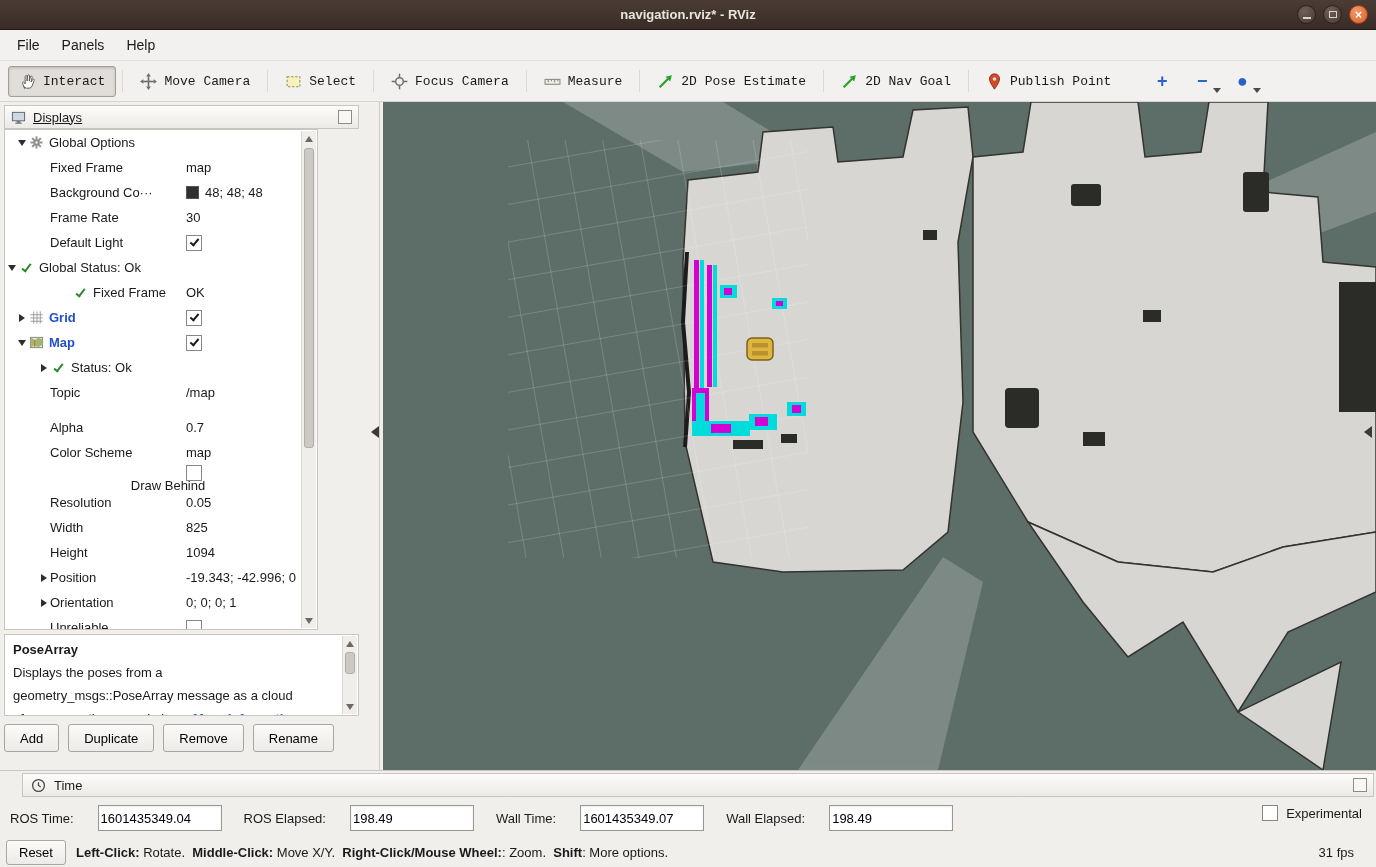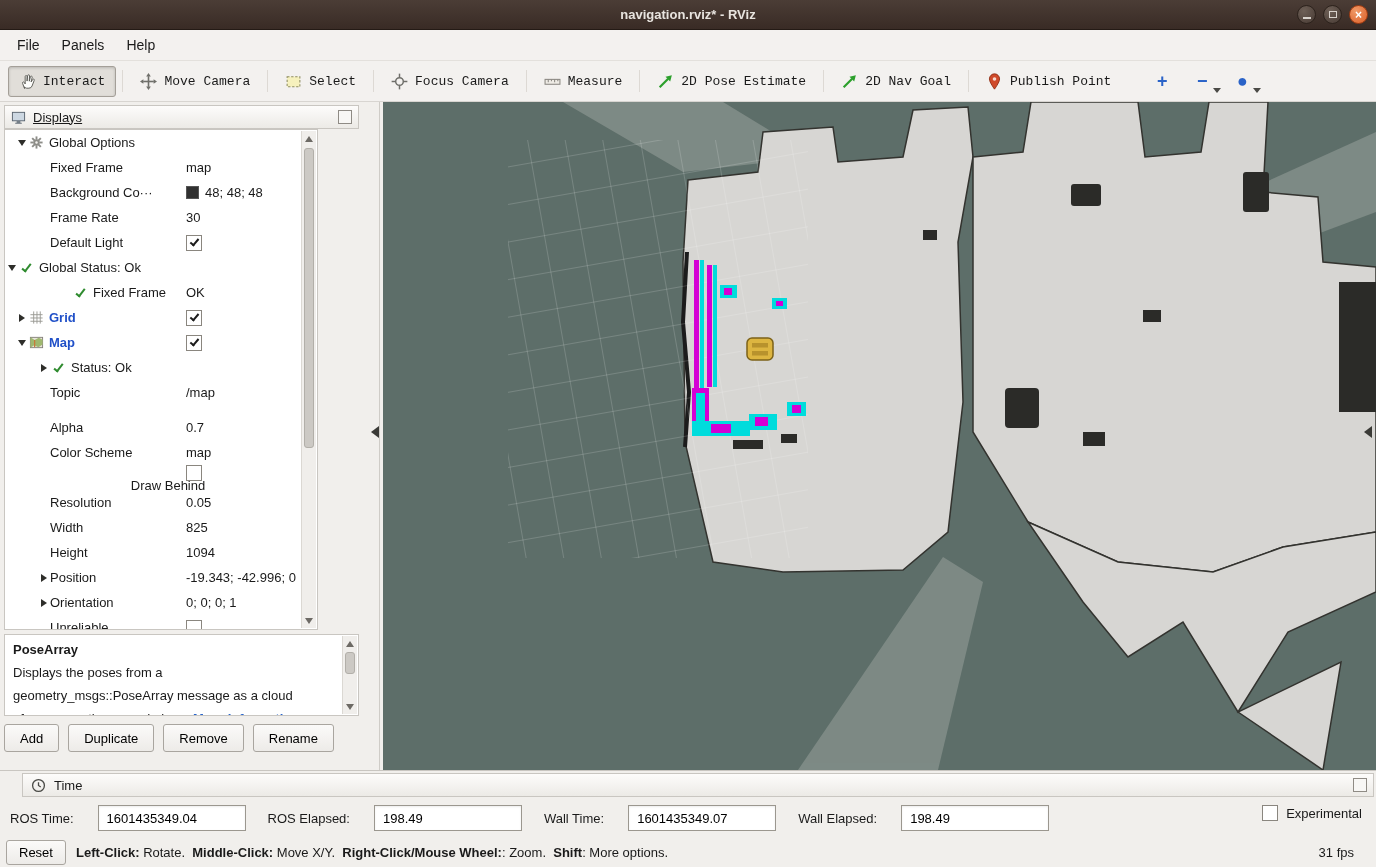--- a/index.html
+++ b/index.html
@@ -106,21 +106,21 @@
   .split-arrow.left { left:371px; }
   .split-arrow.right { left:1364px; }
 
   
   .time-panel { position:absolute; top:770px; left:0; width:1376px; height:68px; background:#f1efec; border-top:1px solid #c9c6c1; }
   .time-header { position:absolute; top:2px; left:2px; right:2px; height:24px; background:linear-gradient(#fdfcfb,#eceae6); border:1px solid #c9c6c1; display:flex; align-items:center; gap:8px; padding:0 8px;margin-left:20px; }
   .th-icon { width:15px; height:15px; } .th-icon svg { width:100%; height:100%; display:block; }
   .time-header .dock-btn { position:absolute; right:6px; top:4px; }
   .time-fields { position:absolute; top:28px; left:2px; right:2px; height:38px; display:flex; align-items:center; padding:0 8px; }
   .tf-group { display:flex; align-items:center; gap:24px; margin-right:22px; }
-  .tf-input { height:26px; width:148px; border:1px solid #9b978f; background:#fff; padding:0 8px; font-size:13px; font-family:inherit; box-shadow:inset 0 1px 2px rgba(0,0,0,.08); }
+  .tf-input { height:26px; width:124px; border:1px solid #9b978f; background:#fff; padding:0 2px; font-size:13px; font-family:inherit; box-shadow:inset 0 1px 2px rgba(0,0,0,.08); }
   .experimental { position:absolute; right:14px; top:34px; display:flex; align-items:center; gap:8px; }
 
   
   .statusbar { position:absolute; top:838px; left:0; width:1376px; height:29px; background:#f1efec; display:flex; align-items:center; padding:0 6px; gap:10px; }
   .reset-btn { height:25px; padding:0 12px; background:linear-gradient(#fbfaf9,#edebe8); border:1px solid #a9a59f; border-radius:3px; font-size:13px; font-family:inherit; }
   .help-text { flex:1; white-space:pre; overflow:hidden; }
   .help-text .b { font-weight:bold; }
   .fps { margin-right:16px; }
 </style>
 </head>

